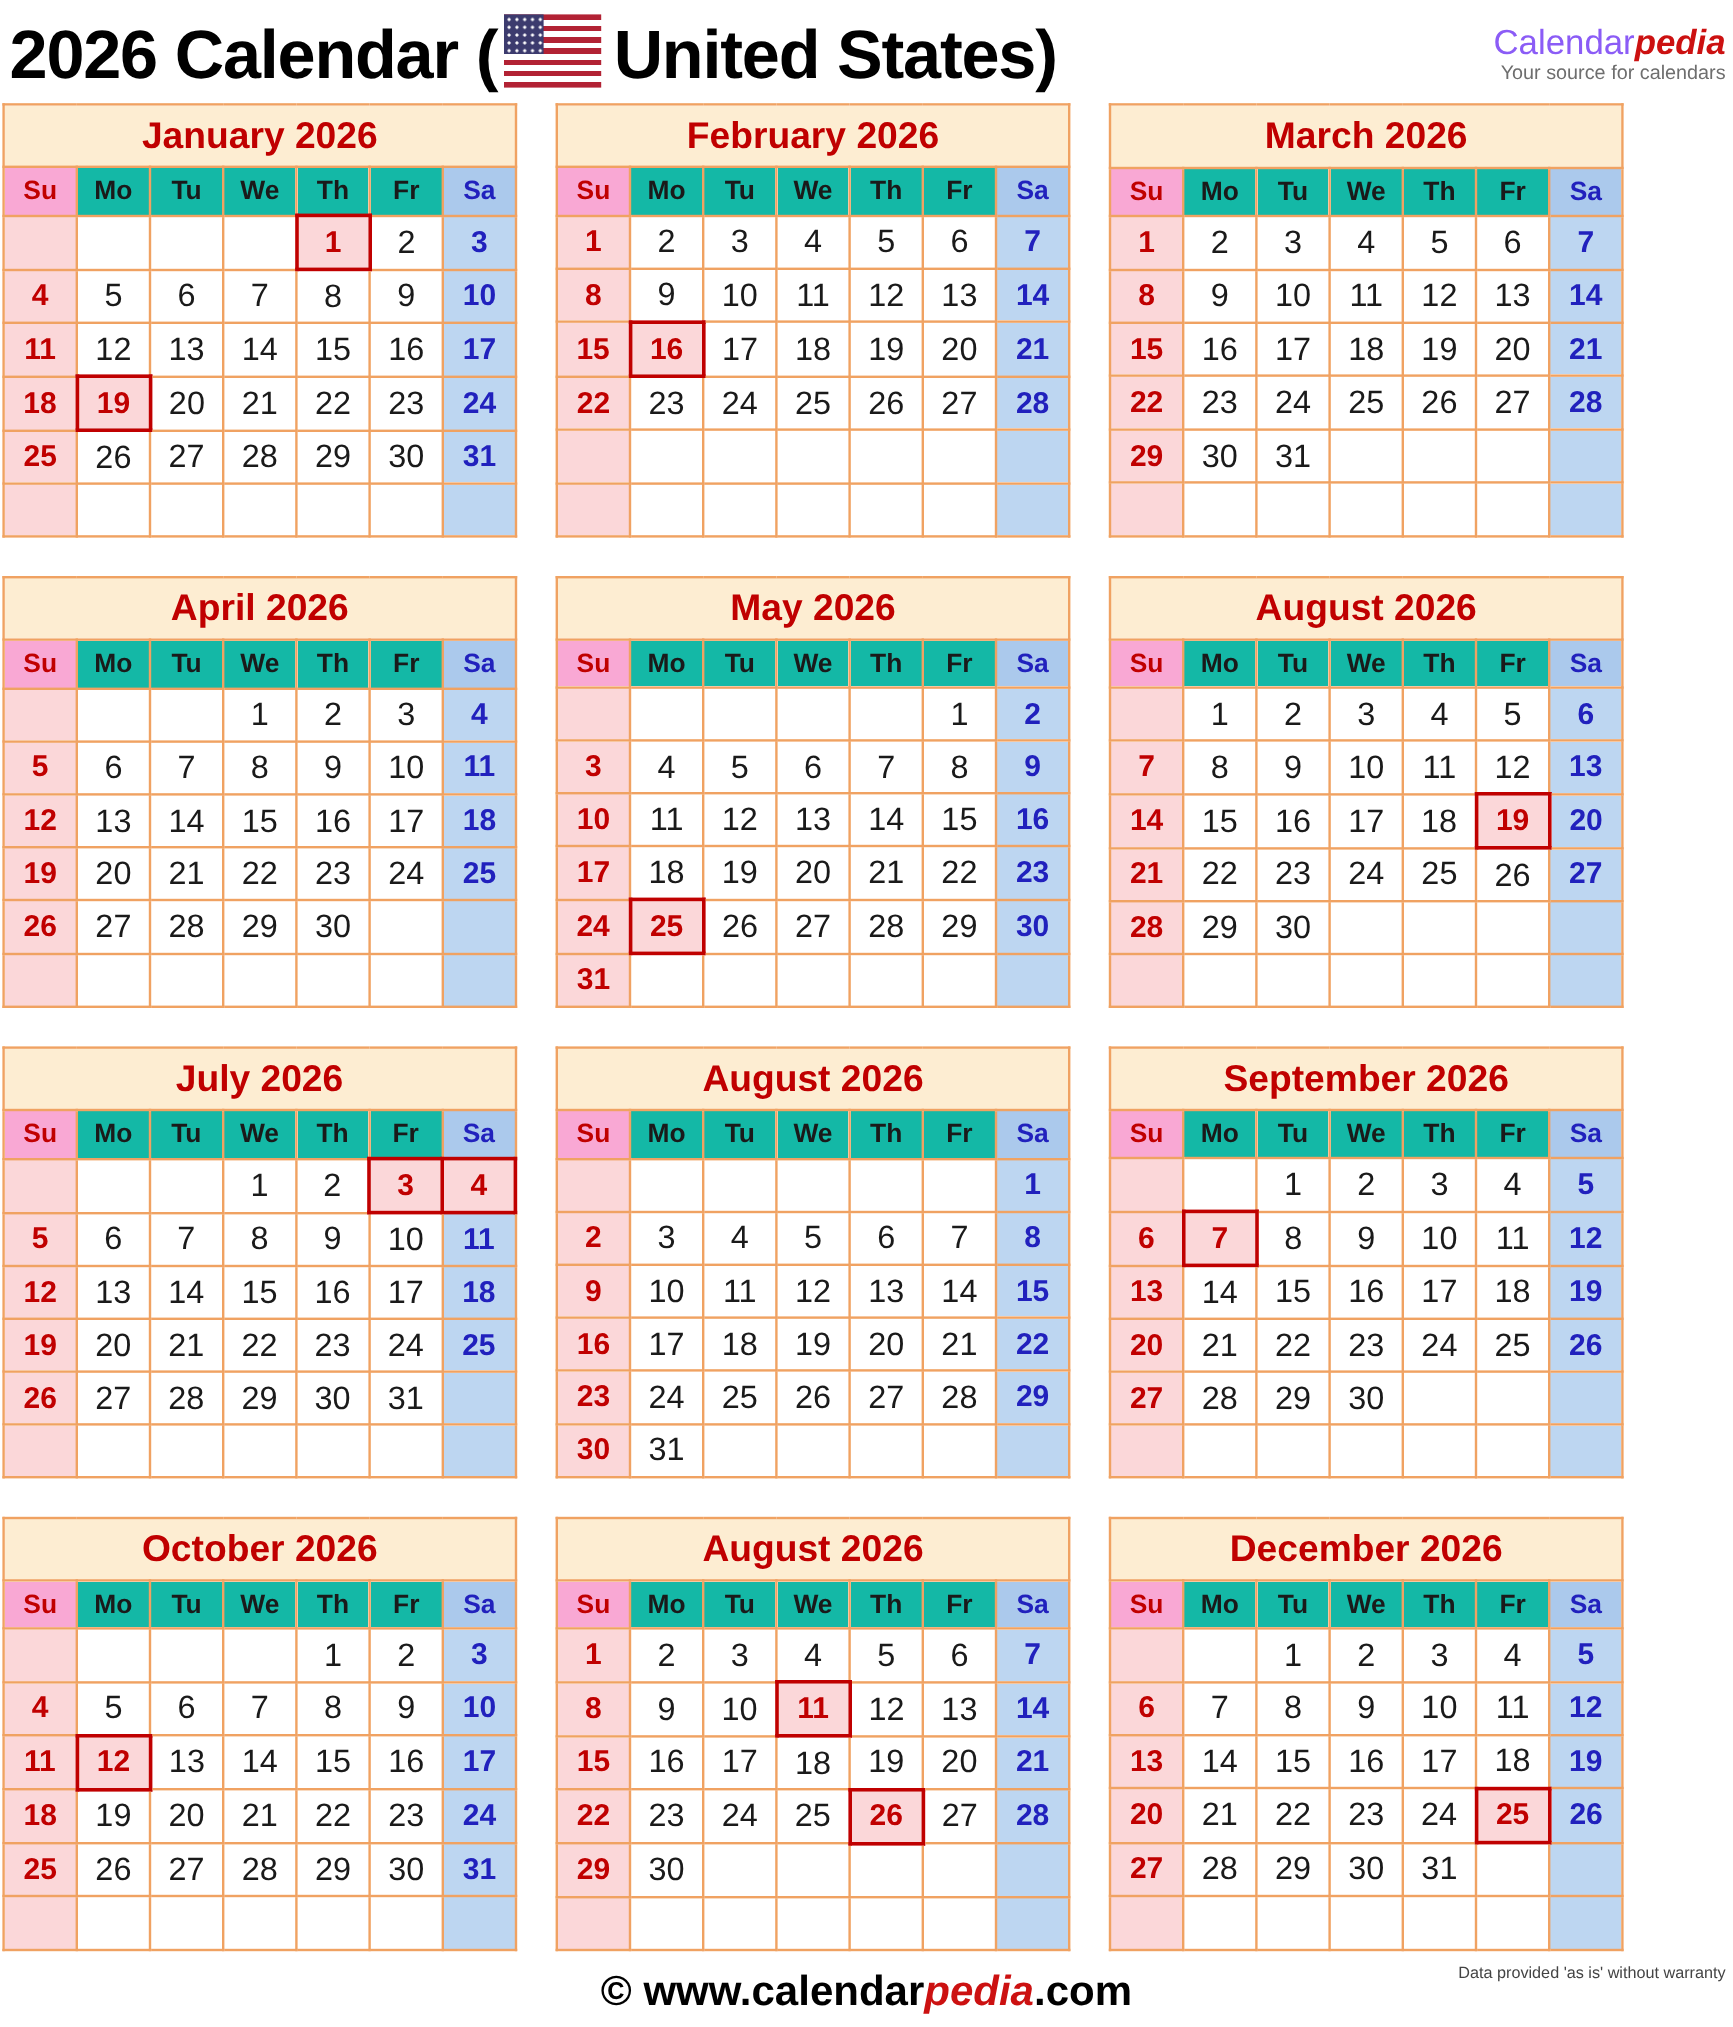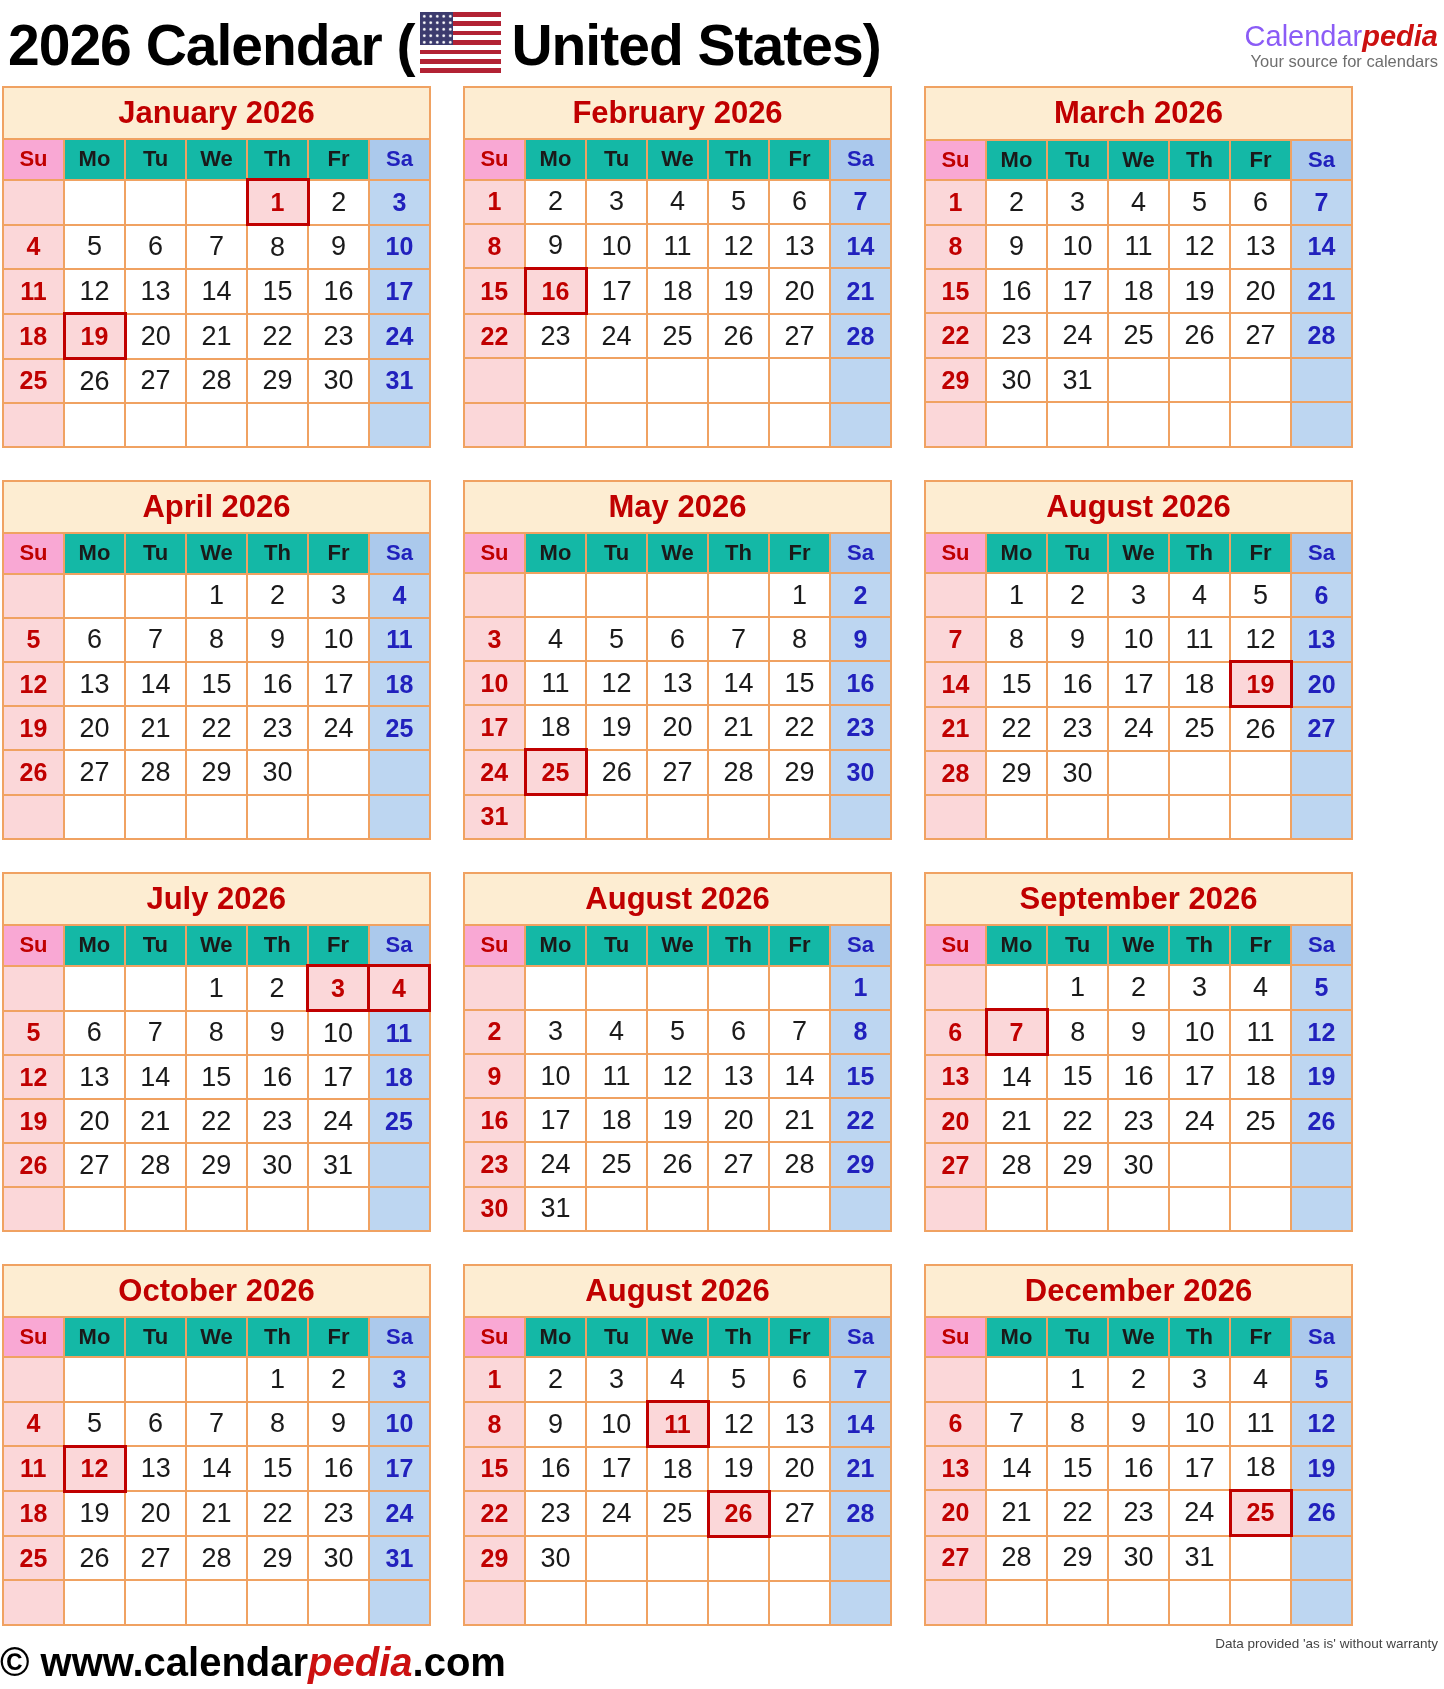--- a/index.html
+++ b/index.html
@@ -75,21 +75,21 @@
   }
 
   
   .page-footer { position: relative; height: 55px; margin-top: 4px; }
   .disclaimer {
     position: absolute; right: 6px; top: 6px;
     font-size: 13.5px; color: #444444;
   }
   .copyright {
     position: absolute; left: 0; right: 0; top: 10px;
-    font-size: 40px; font-weight: 700; color: #000;
+    text-align: center; font-size: 35px; font-weight: 700; color: #000;
   }
   .copyright .pedia { color: #cc1111; font-style: italic; }
 </style>
 </head>
 <body>
 
 <div class="page-header">
   <div class="page-title"><span>2026 Calendar (</span><span class="flag"></span><span>United States)</span></div>
   <div class="logo">
     <div><span class="logo-main">Calendar</span><span class="logo-accent">pedia</span></div>

